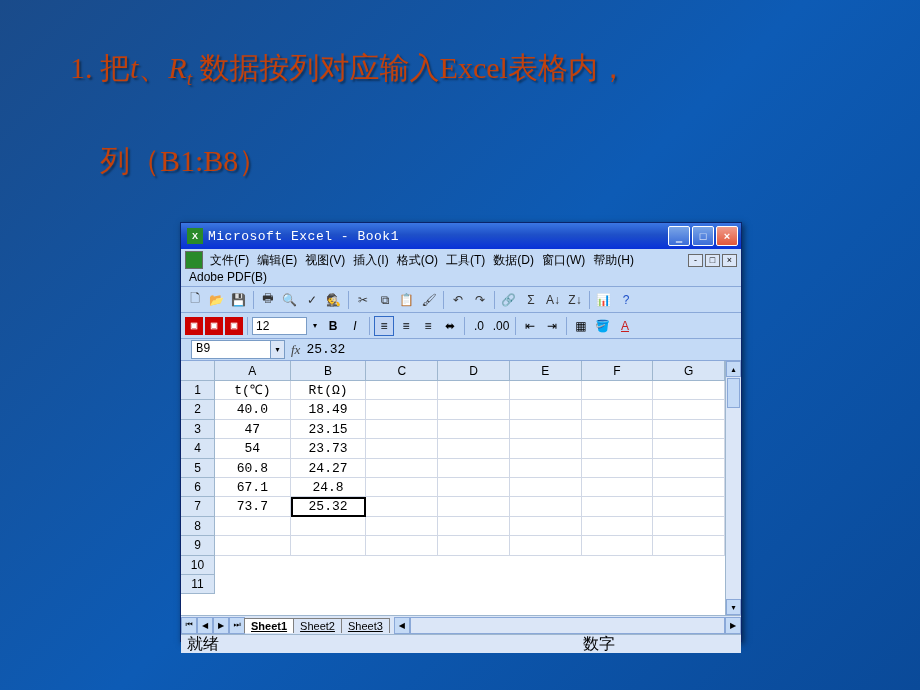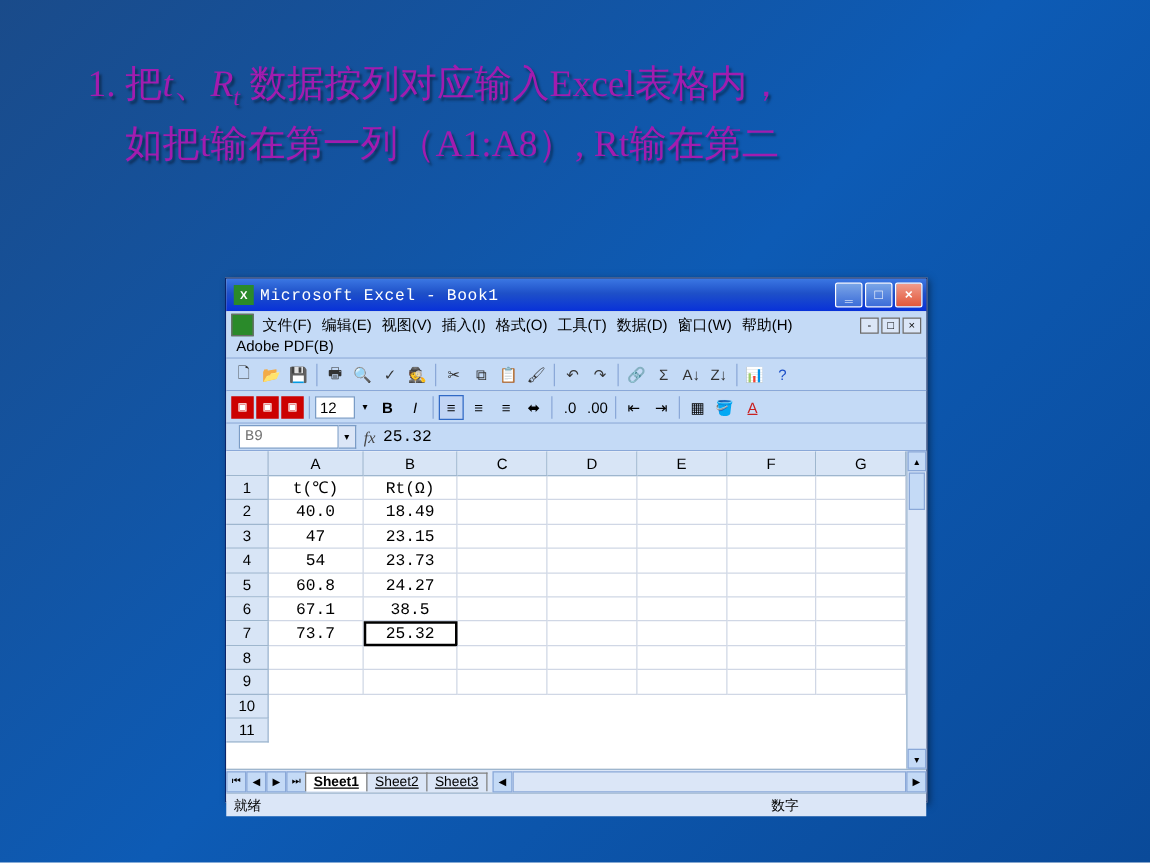--- a/index.html
+++ b/index.html
@@ -3,21 +3,21 @@
 <meta charset="utf-8">
 <style>
 * { box-sizing: border-box; margin: 0; padding: 0; }
 body {
   width: 920px; height: 690px;
   background: linear-gradient(135deg, #1a4b8a 0%, #0d5bb5 50%, #0a4a99 100%);
   font-family: "SimSun", "Songti SC", serif;
   overflow: hidden;
 }
 .slide-text {
-  color: #a21caf; font-size: 30px; line-height: 1.5;
+  color: #c2410c; font-size: 30px; line-height: 1.5;
   padding: 45px 70px 20px 70px;
   text-shadow: 2px 2px 2px rgba(0,0,0,0.4);
 }
 .italic { font-style: italic; font-family: "Times New Roman", serif; }
 .sub { font-size: 0.65em; vertical-align: sub; font-style: italic; }
 .excel-window {
   position: absolute; left: 180px; top: 222px;
   width: 562px; height: 420px;
   background: #ece9d8; border: 1px solid #0a246a;
   box-shadow: 2px 2px 6px rgba(0,0,0,0.5);
@@ -49,27 +49,27 @@
   height:26px;background:#c4daf6;border-bottom:1px solid #8aa8d8;
   display:flex;align-items:center;padding:0 4px;gap:2px;
 }
 .tbtn {width:20px;height:20px;display:flex;align-items:center;justify-content:center;font-size:12px;color:#333;border:1px solid transparent;}
 .tsep{width:1px;height:18px;background:#8aa8d8;margin:0 2px;}
 .fmtbar {
   height:26px;background:#c4daf6;border-bottom:1px solid #8aa8d8;
   display:flex;align-items:center;padding:0 4px;gap:2px;font-size:12px;
 }
 .pdf-ico{width:18px;height:18px;display:flex;align-items:center;justify-content:center;color:#fff;font-size:8px;font-weight:bold;}
-.fontsize{width:32px;height:18px;border:1px solid #7a9cc6;background:#fff;font-size:12px;padding:0 3px;}
+.fontsize{width:55px;height:18px;border:1px solid #7a9cc6;background:#fff;font-size:12px;padding:0 3px;}
 .fbtn{width:20px;height:20px;display:flex;align-items:center;justify-content:center;font-size:12px;}
 .fbtn.active{border:1px solid #316ac5;background:#c2d5f4;}
 .namebox-row {
   height:22px;display:flex;align-items:center;background:#c4daf6;border-bottom:1px solid #8aa8d8;
 }
-.namebox{width:80px;height:19px;background:#fff;border:1px solid #7a9cc6;margin-left:10px;font-size:12px;padding:1px 4px;font-family:"Courier New",monospace;color:#737373;}
+.namebox{width:80px;height:19px;background:#fff;border:1px solid #7a9cc6;margin-left:10px;font-size:12px;padding:1px 4px;font-family:"Courier New",monospace;color:#000000;}
 .nbdrop{width:14px;height:19px;background:#dbe6f7;border:1px solid #7a9cc6;border-left:none;display:flex;align-items:center;justify-content:center;font-size:8px;}
 .fx{margin:0 6px;font-style:italic;font-family:"Times New Roman";color:#444;font-size:13px;}
 .fxval{font-size:13px;font-family:"Courier New",monospace;}
 .grid-area{display:flex;height:254px;background:#fff;}
 .rowhdrs{display:flex;flex-direction:column;}
 .corner{width:34px;height:20px;background:#d8e5f6;border-right:1px solid #9eb6ce;border-bottom:1px solid #9eb6ce;}
 .rh{width:34px;height:19.4px;background:#d8e5f6;border-right:1px solid #9eb6ce;border-bottom:1px solid #9eb6ce;font-size:12px;text-align:center;line-height:19px;color:#000;}
 .cols{flex:1;display:flex;flex-direction:column;overflow:hidden;}
 .colhdrs{display:flex;height:20px;}
 .ch{height:20px;background:#d8e5f6;border-right:1px solid #9eb6ce;border-bottom:1px solid #9eb6ce;font-size:12px;text-align:center;line-height:20px;color:#000;}
@@ -82,31 +82,31 @@
 .vscroll{width:16px;background:#dbe6f7;border-left:1px solid #9eb6ce;display:flex;flex-direction:column;}
 .sbtn{height:16px;background:#c4daf6;border:1px solid #8aa8d8;font-size:8px;display:flex;align-items:center;justify-content:center;}
 .sthumb{flex:0 0 30px;background:#c4daf6;border:1px solid #8aa8d8;margin:1px;}
 .sfill{flex:1;}
 .tabs-row{height:19px;display:flex;align-items:center;background:#dbe6f7;border-top:1px solid #9eb6ce;font-size:11px;}
 .navbtn{width:16px;height:17px;border:1px solid #8aa8d8;background:#c4daf6;font-size:8px;display:flex;align-items:center;justify-content:center;}
 .stab{padding:1px 6px;background:#fff;border:1px solid #808080;border-bottom:none;margin-left:-1px;font-family:Liberation Sans, sans-serif;text-decoration:underline;}
 .stab.active{font-weight:bold;background:#fff;}
 .stab.inactive{background:#dbe6f7;}
 .hscroll{flex:1;margin-left:4px;display:flex;}
-.status{height:19px;background:#dbe6f7;border-top:1px solid #9eb6ce;display:flex;align-items:center;font-size:11px;padding:0 6px;}
-.status .sr{margin-left:auto;margin-right:96px;}
+.status{height:19px;background:#dbe6f7;border-top:1px solid #9eb6ce;display:flex;align-items:center;font-size:16px;padding:0 6px;}
+.status .sr{margin-left:auto;margin-right:120px;}
 .red{color:#c92020;}
 </style>
 </head>
 <body>
 
 <div class="slide-text">
   <span>1. 把</span><span class="italic">t</span><span>、</span><span class="italic">R</span><span class="sub">t</span><span> 数据按列对应输入Excel表格内，</span><br>
-  &nbsp;&nbsp;&nbsp;&nbsp;<span>如把t输在第一列（A1:A8）, Rt输在第二</span><br>
-  &nbsp;&nbsp;&nbsp;&nbsp;
+  &nbsp;&nbsp;&nbsp;&nbsp;<br>
+  &nbsp;&nbsp;&nbsp;&nbsp;<span>列（B1:B8）</span>
 </div>
 
 <div class="excel-window">
   <div class="titlebar">
     <span class="xls-ico">X</span>
     <span class="title">Microsoft Excel - Book1</span>
     <div class="winbtns">
       <div class="winbtn min">‗</div>
       <div class="winbtn max">□</div>
       <div class="winbtn close">×</div>
@@ -265,21 +265,21 @@
             <div class="cell cA">60.8</div>
             <div class="cell cB">24.27</div>
             <div class="cell cC"></div>
             <div class="cell cD"></div>
             <div class="cell cE"></div>
             <div class="cell cF"></div>
             <div class="cell cG"></div>
           </div>
           <div class="row">
             <div class="cell cA">67.1</div>
-            <div class="cell cB">38.5</div>
+            <div class="cell cB">24.8</div>
             <div class="cell cC"></div>
             <div class="cell cD"></div>
             <div class="cell cE"></div>
             <div class="cell cF"></div>
             <div class="cell cG"></div>
           </div>
           <div class="row">
             <div class="cell cA">73.7</div>
             <div class="cell cB selected">25.32</div>
             <div class="cell cC"></div>

